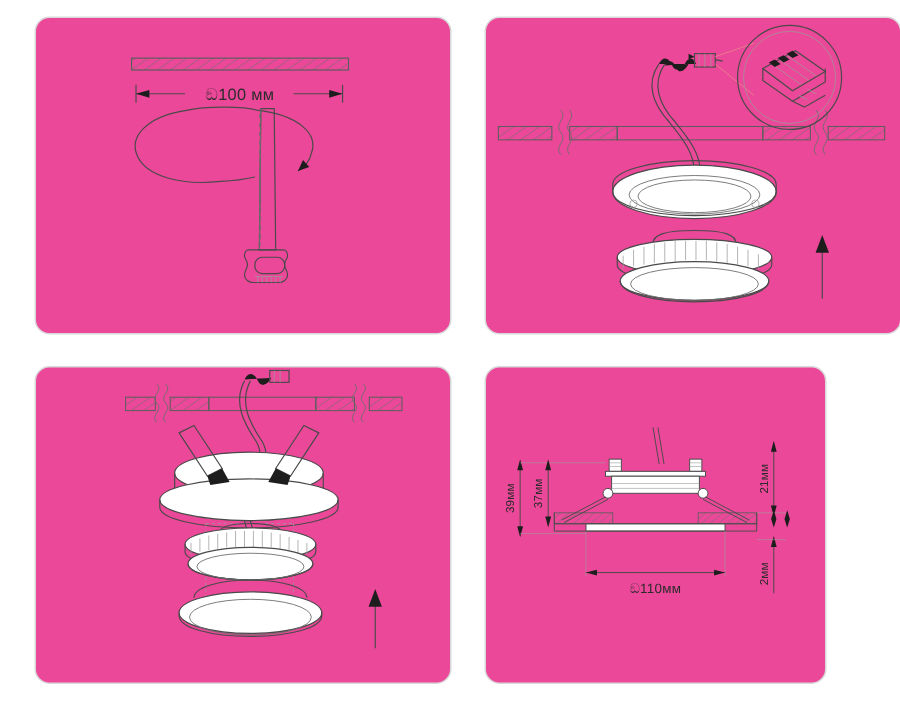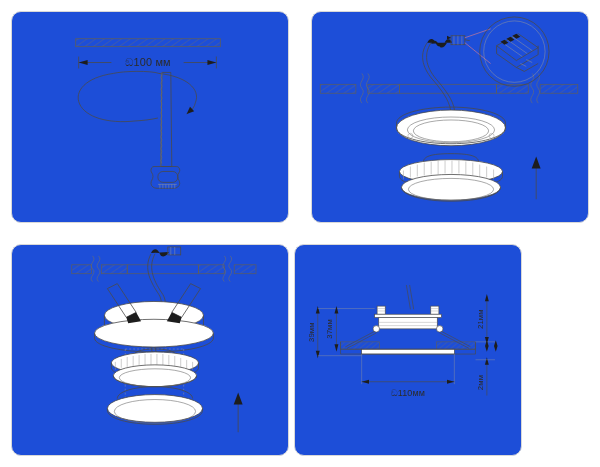--- a/index.html
+++ b/index.html
@@ -1,23 +1,23 @@
 <!DOCTYPE html>
 <html><head>
 <meta charset="utf-8">
 <style>
   html,body{margin:0;padding:0;background:#ffffff;}
   body{width:600px;height:467px;overflow:hidden;
        font-family:"Liberation Sans","DejaVu Sans",sans-serif;}
   .sheet{position:relative;width:600px;height:467px;background:#fff;}
-  .panel{position:absolute;background:#1d4ed8;border:1px solid #d8d8d8;border-radius:10px;box-sizing:border-box;}
+  .panel{position:absolute;background:#ec4899;border:1px solid #d8d8d8;border-radius:10px;box-sizing:border-box;margin-left:12px;}
   #panel-1{left:11px;top:11px;width:278px;height:212px;}
   #panel-2{left:311px;top:11px;width:278px;height:212px;}
   #panel-3{left:11px;top:244px;width:278px;height:212px;}
-  #panel-4{left:294px;top:244px;width:228px;height:212px;}
+  #panel-4{left:311px;top:244px;width:228px;height:212px;}
   .panel svg{position:absolute;left:0;top:0;width:100%;height:100%;display:block;}
   .dim-label{fill:#2b2b2b;font-family:"Liberation Sans","DejaVu Sans",sans-serif;font-size:11px;letter-spacing:.2px;}
   .dim-label-sm{fill:#2b2b2b;font-family:"Liberation Sans","DejaVu Sans",sans-serif;font-size:9.5px;letter-spacing:.2px;}
   .ln{fill:none;stroke:#4a4a4a;stroke-width:.8;}
   .ln-thin{fill:none;stroke:#6d6d6d;stroke-width:.6;}
   .ln-hair{fill:none;stroke:#9a9a9a;stroke-width:.5;}
   .ln-dash{fill:none;stroke:#9a9a9a;stroke-width:.5;stroke-dasharray:2 2;}
   .ln-red{fill:none;stroke:#e8808a;stroke-width:.6;}
   .fill-dark{fill:#1d1d1d;stroke:none;}
   .fill-white{fill:#ffffff;}

